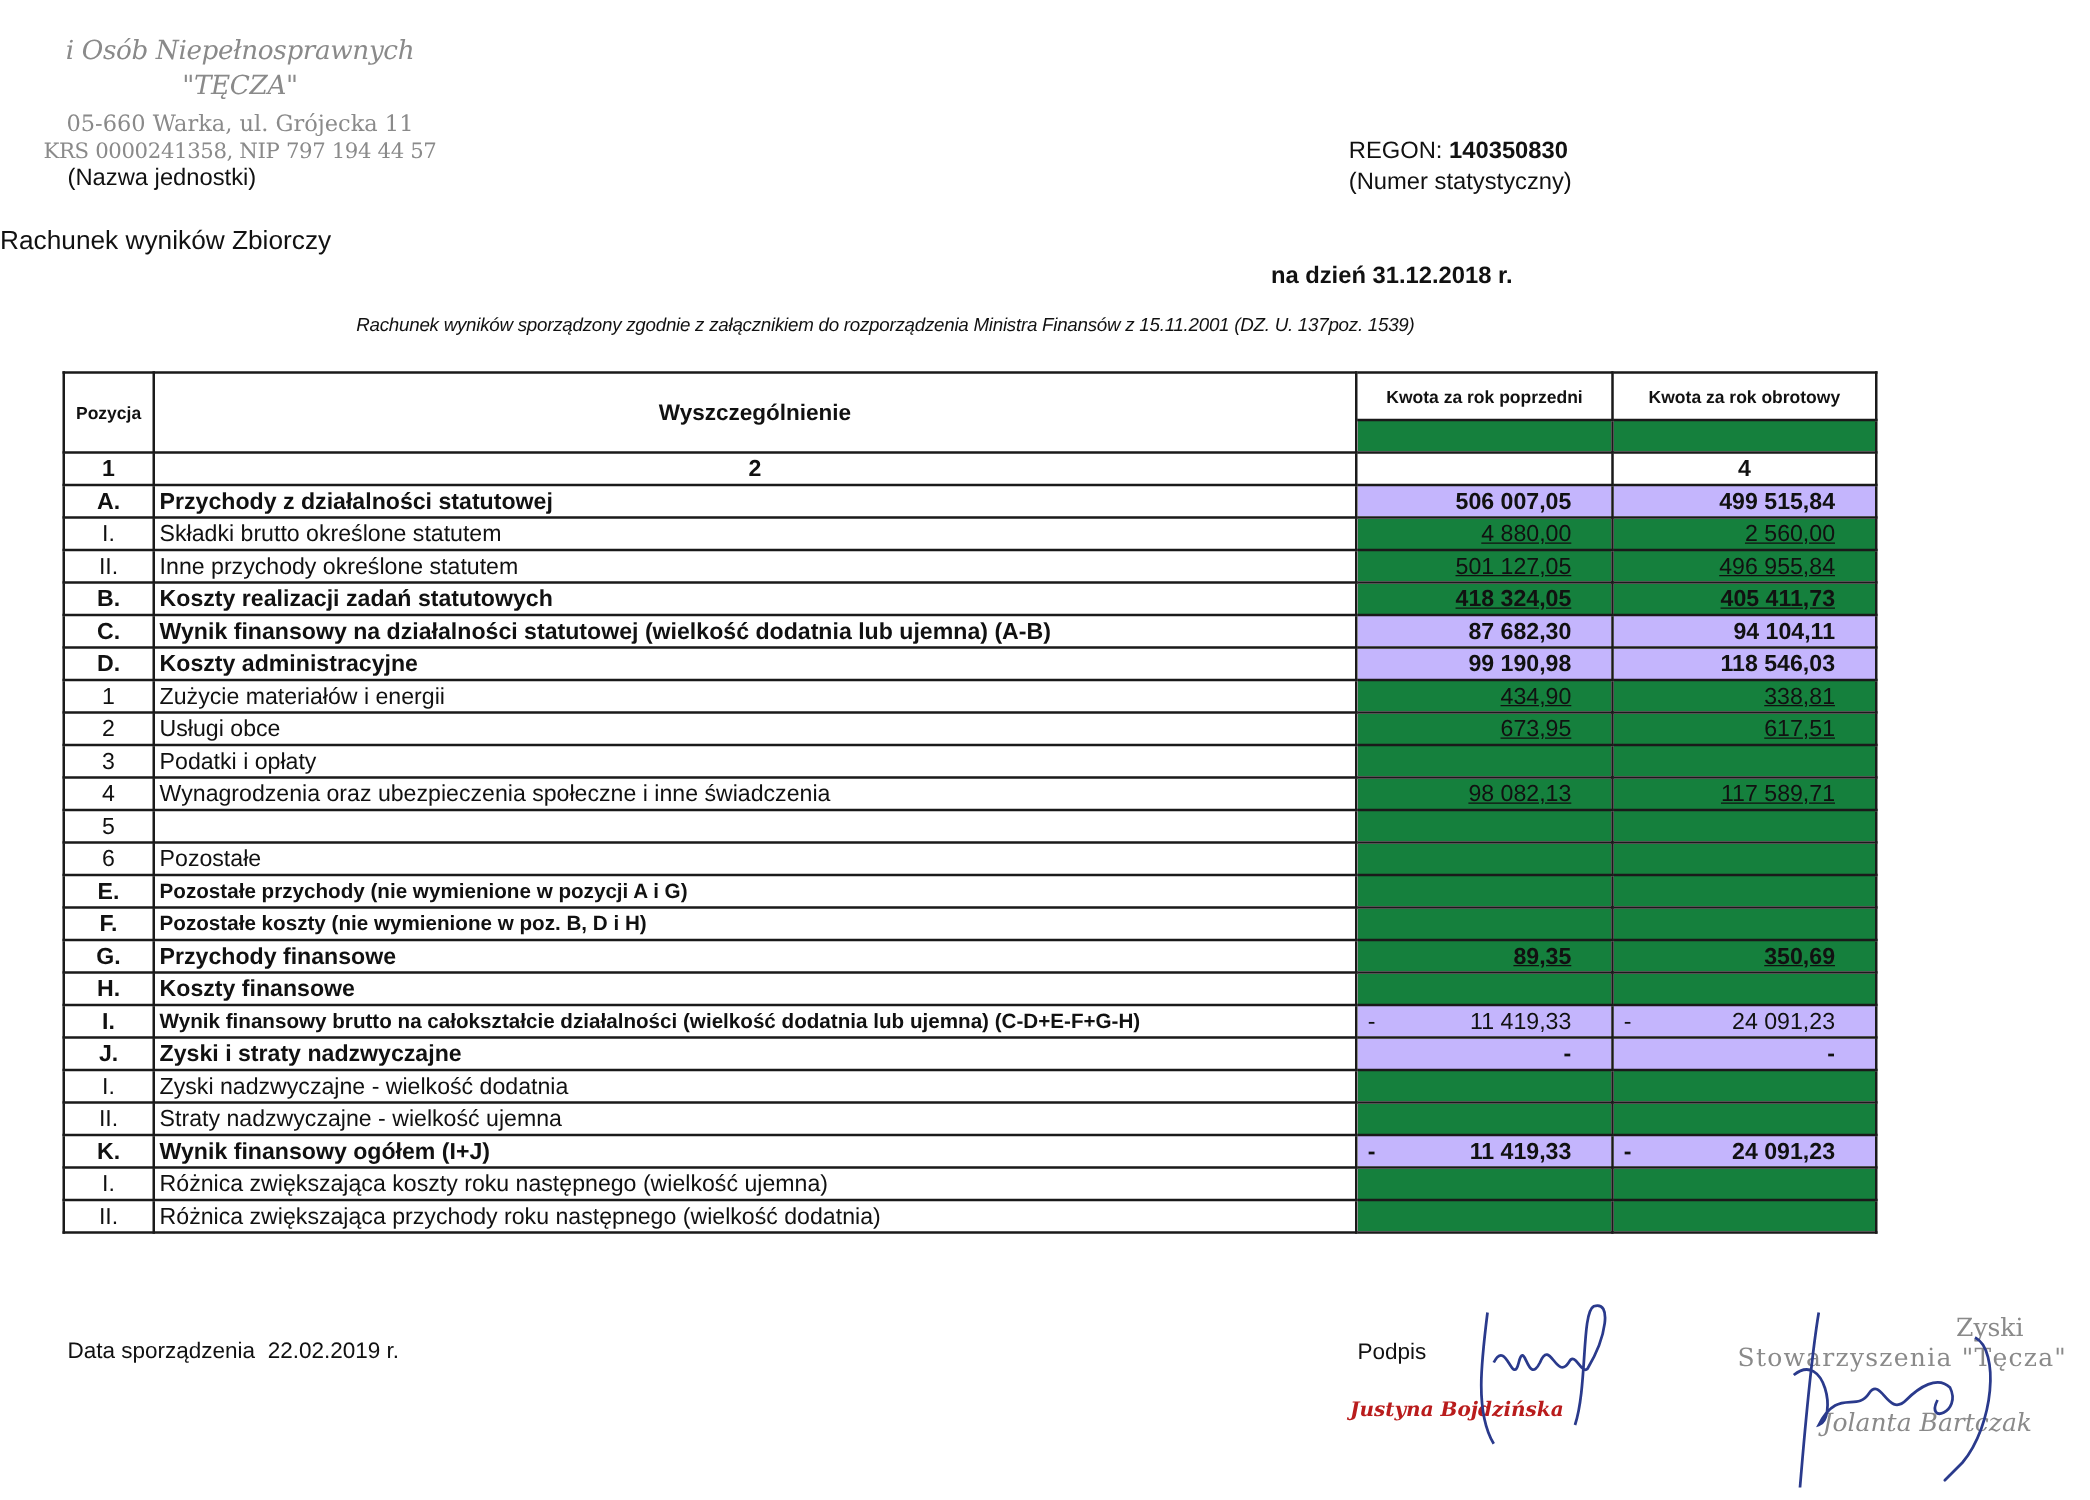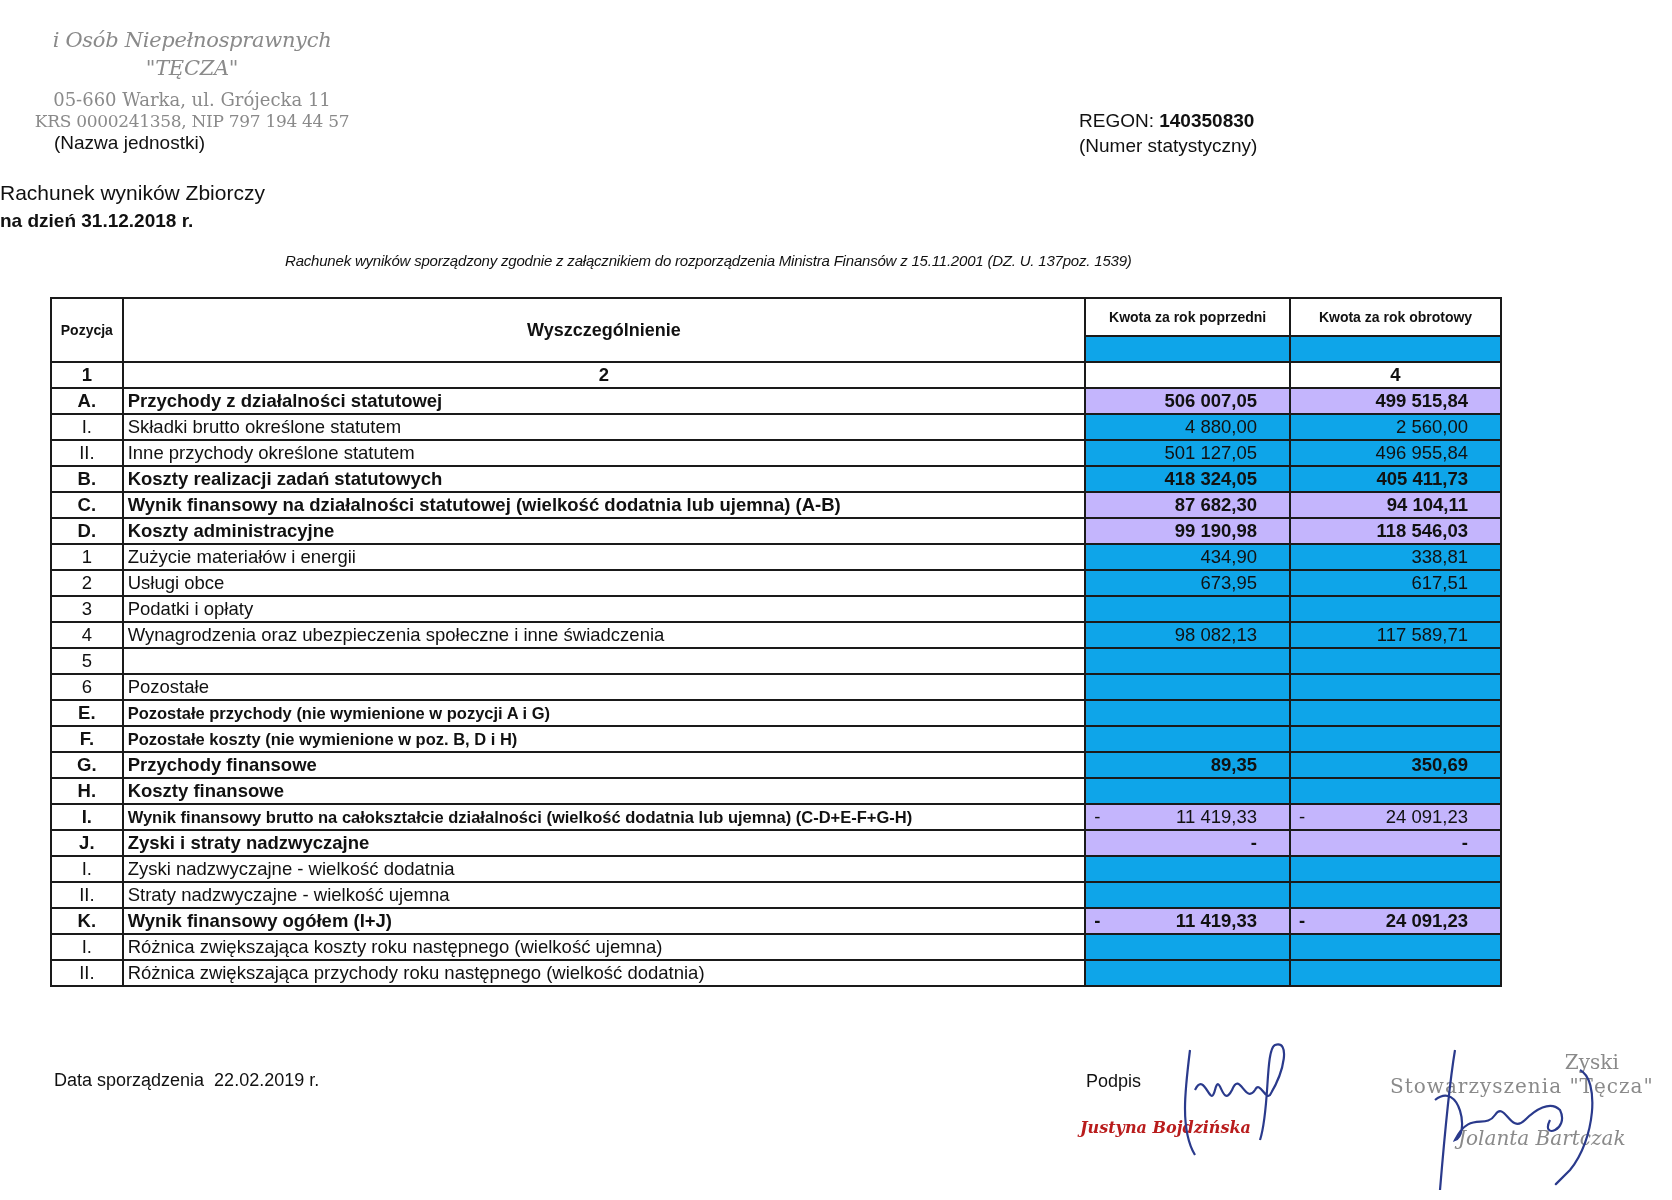--- a/index.html
+++ b/index.html
@@ -8,38 +8,38 @@
   .stamp { position:absolute; left:22px; top:26px; width:340px; text-align:center;
            font-family:"DejaVu Serif", serif; color:#8a8a8a; }
   .stamp .l1, .stamp .l2 { font-size:21px; font-style:italic; line-height:28px; letter-spacing:-0.3px; }
   .stamp .l3 { font-size:18px; line-height:24px; margin-top:6px; }
   .stamp .l4 { font-size:17px; line-height:18px; letter-spacing:-0.3px; }
   .unit-caption { position:absolute; left:54px; top:132px; font-size:19px; }
   .regon { position:absolute; left:1079px; top:108px; font-size:19px; line-height:25px; }
   .regon b { font-weight:bold; }
   .title { position:absolute; left:0; width:1210px; top:158px; text-align:left;
            font-size:21px; font-weight:normal;margin-top:23px; }
-  .subtitle { position:absolute; left:0; width:1210px; top:210px; text-align:left;
+  .subtitle { position:absolute; left:0; width:1210px; top:210px; text-align:right;
               font-size:19px; font-weight:bold; }
   .legal { position:absolute; left:285px; top:252px; font-size:15px; font-style:italic; letter-spacing:-0.2px; }
 
   table.report { position:absolute; left:50px; top:297px; border-collapse:collapse;
                  table-layout:fixed; width:1452px; }
   table.report td { border:2px solid #1a1a1a; padding:0 4px; height:24px; font-size:18.5px;
                     white-space:nowrap; overflow:hidden; line-height:22px; }
   .c-pos { width:70px; text-align:center; }
   .c-desc { width:940px; }
   .c-prev { width:200px; }
   .c-cur  { width:206px; }
   .hdr-small { font-size:14px !important; font-weight:bold; text-align:center; }
   .hdr-big { font-size:18px !important; font-weight:bold; text-align:center; }
   .num { text-align:right; padding-right:32px !important; }
   .bold { font-weight:bold; }
   .yellow { background:#c4b5fd; }
-  .blue { background:#0ea5e9; }
+  .blue { background:#15803d;text-decoration:underline; }
   .dash { float:left; padding-left:4px; }
   .small-desc { font-size:16.5px !important; }
 
   .date-line { position:absolute; left:54px; top:1070px; font-size:18px; }
   .podpis { position:absolute; left:1086px; top:1071px; font-size:18px; }
   .sig1-stamp { position:absolute; left:1080px; top:1118px; font-family:"DejaVu Serif", serif;
                 font-style:italic; font-weight:bold; color:#b91c1c; font-size:16px; }
   .sig2-stamp { position:absolute; left:1390px; top:1050px; font-family:"DejaVu Serif", serif;
                 color:#8a8a8a; text-align:center; }
   .sig2-stamp .a { font-size:20px; padding-left:140px; }

